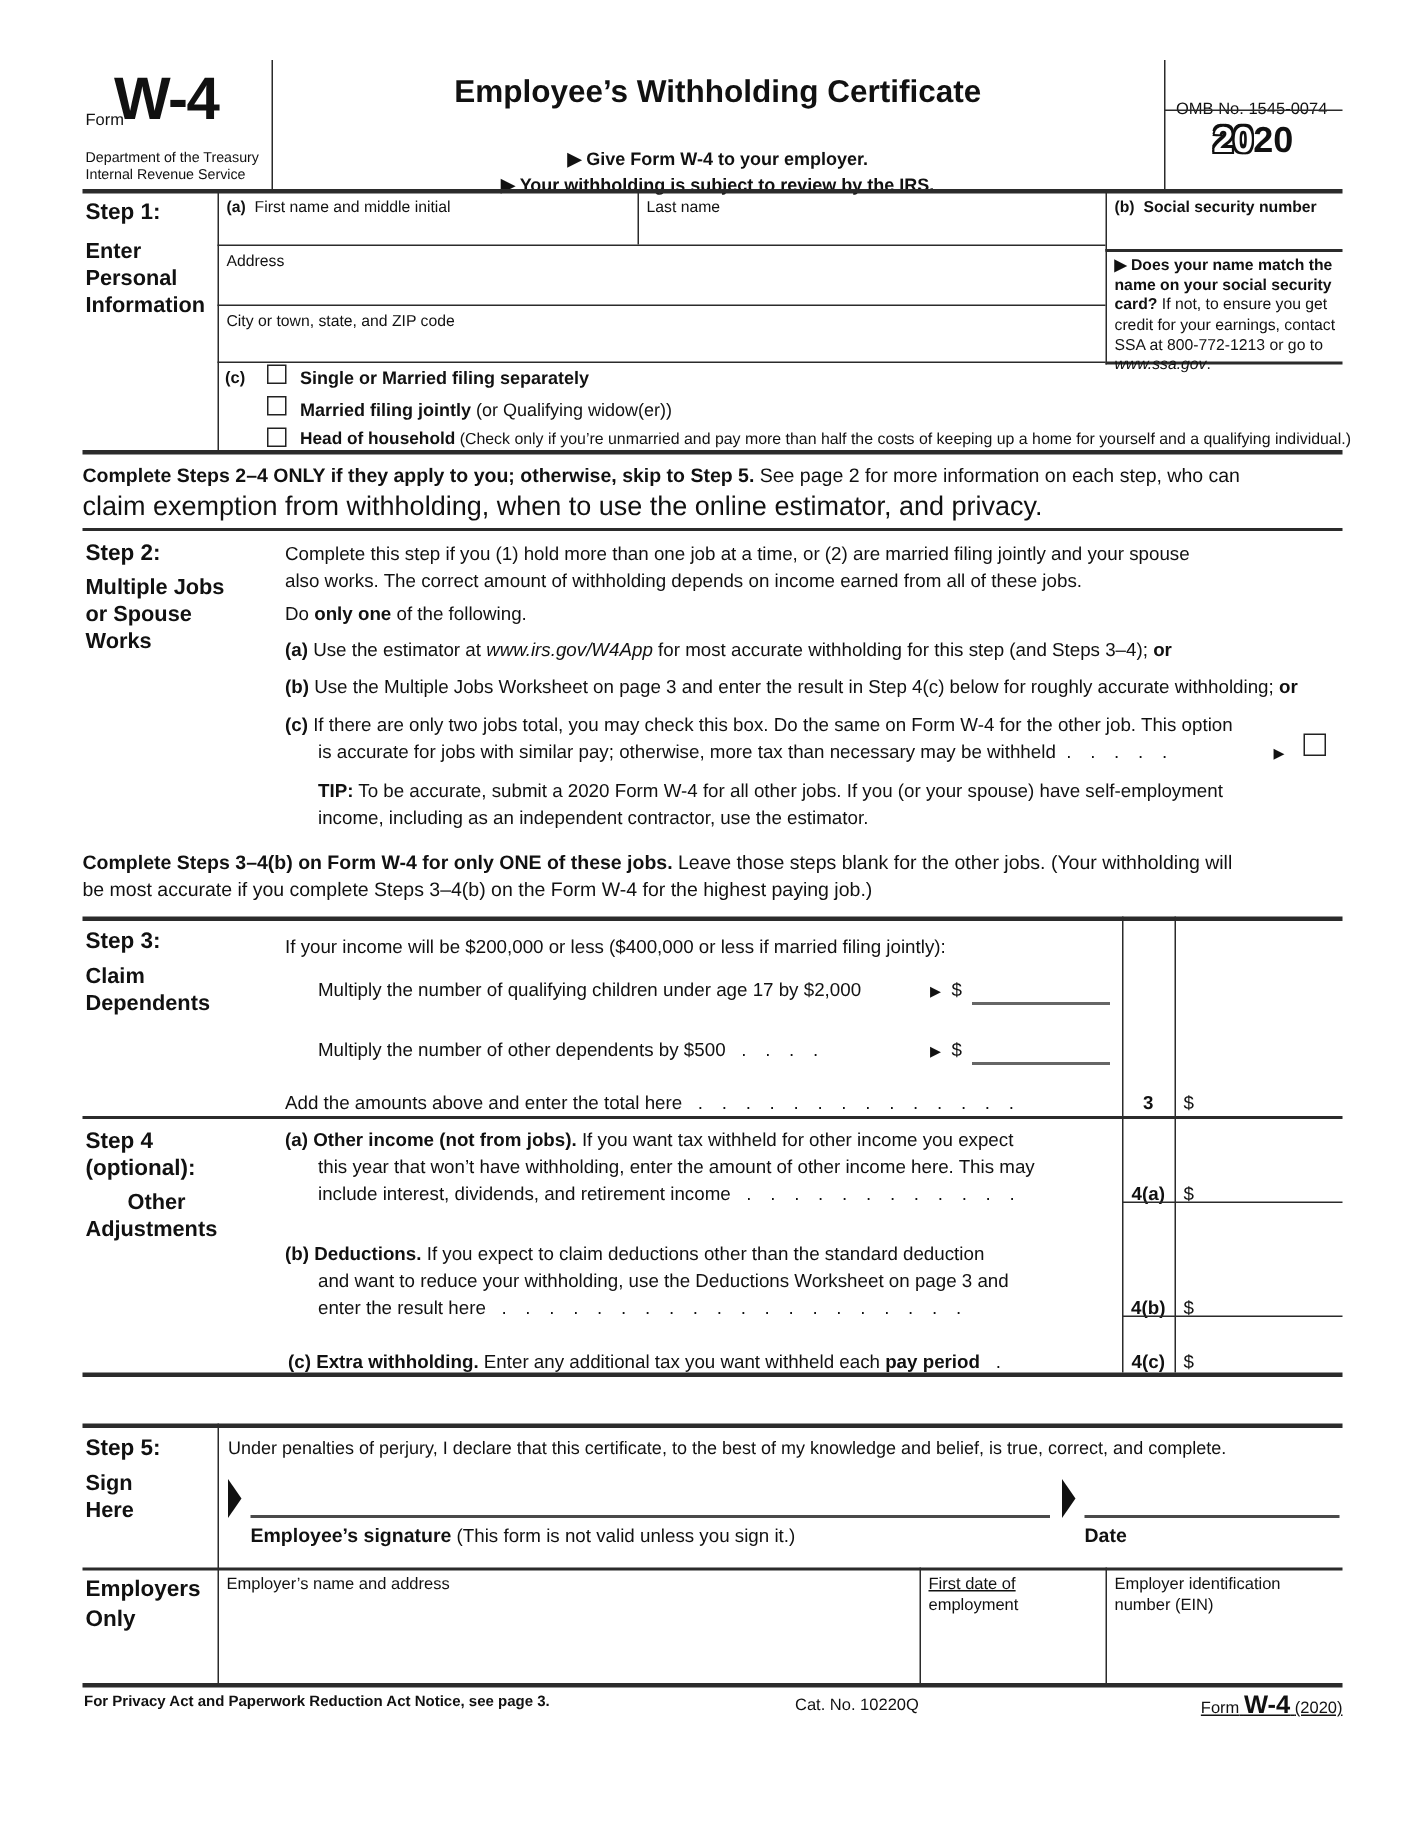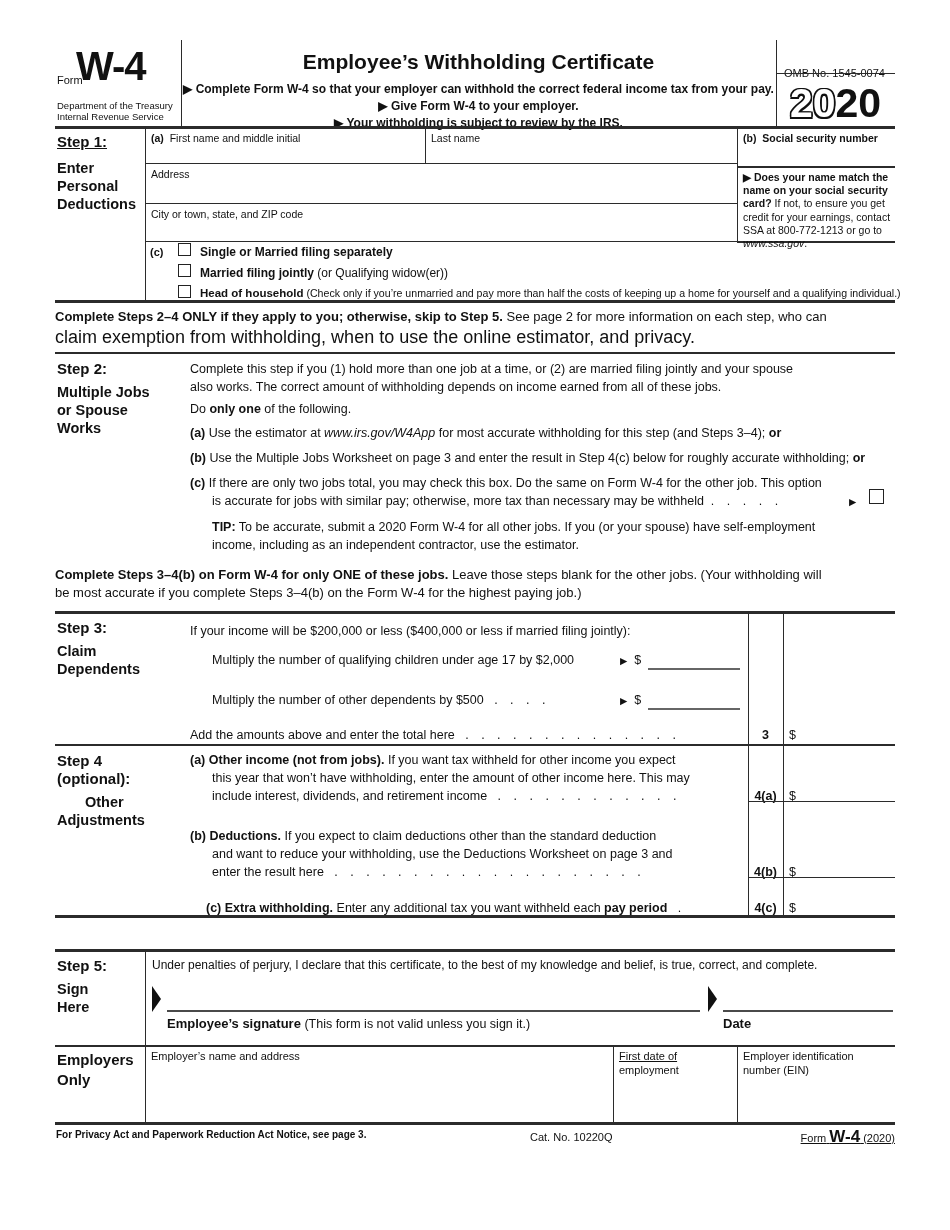--- a/index.html
+++ b/index.html
@@ -42,42 +42,39 @@
 
 <div id="page">
 
   <div class="abs t11" style="left:57px; top:74px;">Form</div>
   <div class="abs b" style="left:76px; top:44px; font-size:40px; letter-spacing:-1px;">W-4</div>
   <div class="abs" style="left:57px; top:100px; font-size:9.5px;">Department of the Treasury</div>
   <div class="abs" style="left:57px; top:111px; font-size:9.5px;text-align:right;">Internal Revenue Service</div>
   <div class="vline" style="left:181px; top:40px; height:86px;"></div>
 
   <div class="abs b center" style="left:181px; top:50px; width:595px; font-size:21px;">Employee’s Withholding Certificate</div>
-  <div class="abs b center" style="left:181px; top:82px; width:595px; font-size:12px;">
-    <span>▶</span> <span>Complete Form W-4 so that your employer can withhold the correct federal income tax from your pay.</span>
-  </div>
   <div class="abs b center" style="left:181px; top:99px; width:595px; font-size:12px;">
     <span>▶</span> <span>Give Form W-4 to your employer.</span>
   </div>
   <div class="abs b center" style="left:181px; top:116px; width:595px; font-size:12px;">
     <span>▶</span> <span>Your withholding is subject to review by the IRS.</span>
   </div>
 
   <div class="vline" style="left:776px; top:40px; height:86px;"></div>
   <div class="abs t11" style="left:784px; top:55px;margin-top:12px;">OMB No. 1545-0074</div>
   <div class="hline" style="left:776px; top:73px; width:119px;"></div>
-  <div class="abs b center" style="left:776px; top:80px; width:119px; font-size:41px;">
+  <div class="abs b center" style="left:776px; top:80px; width:119px; font-size:24px;">
     <span class="outline20">20</span><span>20</span>
   </div>
   <div class="hline thick" style="left:55px; top:126px; width:840px;"></div>
 
-  <div class="abs stitle" style="left:57px; top:133px;text-decoration:underline;">Step 1:</div>
+  <div class="abs stitle" style="left:57px; top:133px;">Step 1:</div>
   <div class="abs ssub" style="left:57px; top:160px;">Enter</div>
   <div class="abs ssub" style="left:57px; top:178px;">Personal</div>
-  <div class="abs ssub" style="left:57px; top:196px;">Deductions</div>
+  <div class="abs ssub" style="left:57px; top:196px;">Information</div>
   <div class="vline" style="left:145px; top:127px; height:173px;"></div>
 
   <div class="abs ts" style="left:151px; top:132px;">
     <span class="b">(a)</span>&nbsp; <span>First name and middle initial</span>
   </div>
   <div class="field" style="left:146px; top:145px; width:278px; height:17px;"></div>
   <div class="vline" style="left:425px; top:127px; height:36px;"></div>
   <div class="abs ts" style="left:431px; top:132px;">Last name</div>
   <div class="field" style="left:426px; top:145px; width:310px; height:17px;"></div>
   <div class="vline" style="left:737px; top:127px; height:40px;"></div>
@@ -209,21 +206,21 @@
   </div>
   <div class="abs t" style="left:212px; top:847px;">and want to reduce your withholding, use the Deductions Worksheet on page 3 and</div>
   <div class="abs t" style="left:212px; top:865px;">
     <span>enter the result here</span>&nbsp;&nbsp;&nbsp;<span class="dots">. . . . . . . . . . . . . . . . . . . .</span>
   </div>
   <div class="abs t b center" style="left:748px; top:865px; width:35px;">4(b)</div>
   <div class="abs t" style="left:789px; top:865px;">$</div>
   <div class="field" style="left:784px; top:850px; width:111px; height:26px;"></div>
   <div class="hline" style="left:748px; top:877px; width:147px;"></div>
 
-  <div class="abs t" style="left:206px; top:901px;">
+  <div class="abs t" style="left:192px; top:901px;">
     <span class="b">(c)</span><span class="b"> Extra withholding.</span><span> Enter any additional tax you want withheld each </span><span class="b">pay period</span>&nbsp;&nbsp;&nbsp;<span class="dots">.</span>
   </div>
   <div class="abs t b center" style="left:748px; top:901px; width:35px;">4(c)</div>
   <div class="abs t" style="left:789px; top:901px;">$</div>
   <div class="field" style="left:784px; top:885px; width:111px; height:28px;"></div>
   <div class="hline thick" style="left:55px; top:915px; width:840px;"></div>
 
   <div class="hline thick" style="left:55px; top:949px; width:840px;"></div>
   <div class="vline" style="left:145px; top:949px; height:173px;"></div>
   <div class="abs stitle" style="left:57px; top:957px;">Step 5:</div>

